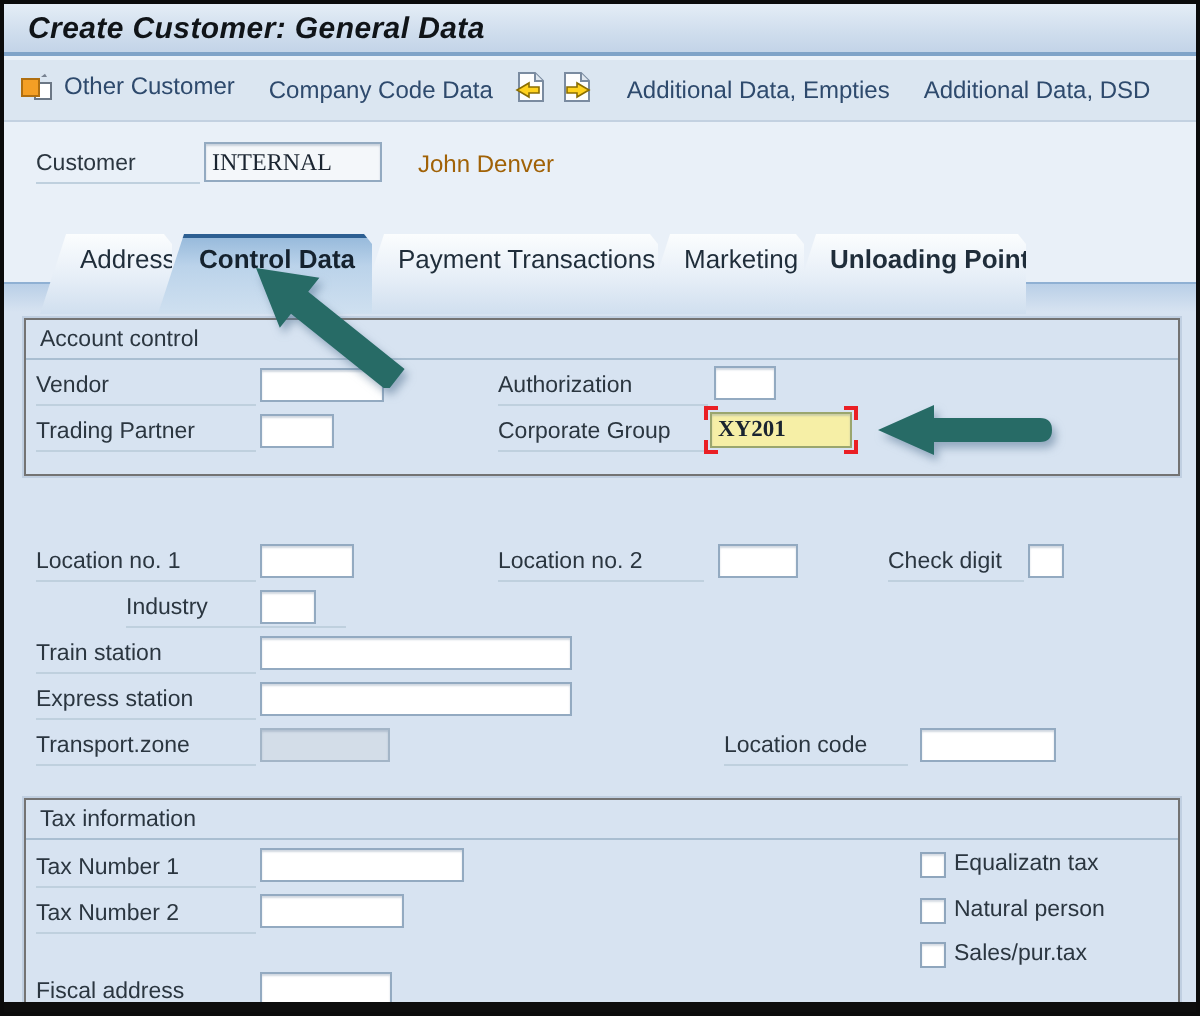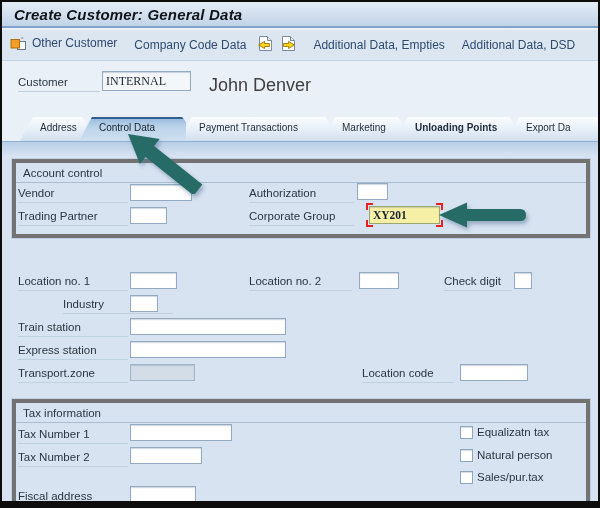--- a/index.html
+++ b/index.html
@@ -30,51 +30,51 @@
   
   .headerarea { position:absolute; left:0; top:60px; width:100%; height:79px; background:#e9f0f8; }
 
   .flabel { position:absolute; height:17px; font-size:11.5px; color:#2b3640;
             border-bottom:1px solid #bfd0de; line-height:15px; white-space:nowrap; }
   .fld { position:absolute; height:17px; background:#fff; border:1px solid #93aac1;
          box-shadow:inset 0 1px 1px rgba(120,140,165,.35);
          font-family:Liberation Serif, serif; font-size:11.5px; color:#1a2430;
          padding:1px 3px; line-height:13px; white-space:nowrap; overflow:hidden; }
   .fld.disabled { background:#d3dde8; border-color:#a3b5c7; }
-  .statictext { position:absolute; font-size:18px; color:#404040; white-space:nowrap; }
+  .statictext { position:absolute; font-size:12px; color:#a16207; white-space:nowrap; }
 
   
   .tabstrip { position:absolute; left:18px; top:115px; height:24px; display:flex; z-index:3; }
-  .tab { position:relative; height:24px; padding:5px 8px 0 20px; font-size:10px; color:#1f2d3a;
+  .tab { position:relative; height:40px; padding:5px 8px 0 20px; font-size:13px; color:#1f2d3a;
          clip-path:polygon(13px 0, calc(100% - 4px) 0, 100% 5px, 100% 100%, 0 100%);
          background:linear-gradient(180deg,#fbfdfe 0%,#e6eef7 55%,#d0dfef 100%);
-         filter:drop-shadow(0 0 1px #7d9bbc); white-space:nowrap; cursor:default; }
+         filter:drop-shadow(0 0 1px #7d9bbc); white-space:nowrap; cursor:default;text-align:center; }
   .tab + .tab { margin-left:-7px; }
   .tab.active { background:linear-gradient(180deg,#93b7da 0%,#bbd3ea 40%,#cfe0f0 100%);
-                z-index:4; font-weight:normal; color:#15222e; }
+                z-index:4; font-weight:bold; color:#15222e; }
   .tab.active::after { content:""; position:absolute; top:0; left:11px; right:0; height:2px;
                        background:#2d5f92; }
 
   
   .panel { position:absolute; left:0; top:139px; width:100%; height:364px;
            border-top:1px solid #8fb0d3;
            background:linear-gradient(180deg,#b9cfe7 0px,#d7e3f1 14px,#d7e3f1 100%); }
 
-  .group { position:absolute; left:10px; width:578px; border:4px solid #737373;
+  .group { position:absolute; left:10px; width:578px; border:1px solid #737373;
            box-shadow:0 0 0 1px rgba(150,170,195,.35); }
   .group-title { font-size:11.5px; color:#2b3640; padding:4px 7px 3px 7px;
                  border-bottom:1px solid #a9bed1; }
 
   
   .cb { position:absolute; width:13px; height:13px; background:#fff; border:1px solid #8fa6bd;
         box-shadow:inset 0 1px 1px rgba(120,140,165,.3); }
   .cb-label { position:absolute; font-size:11.5px; color:#2b3640; white-space:nowrap; }
 
   
-  .sel-wrap { position:absolute;margin-left:14px; }
+  .sel-wrap { position:absolute; }
   .corner { position:absolute; width:7px; height:7px; border:2px solid #ea1f25; }
   .c-tl { left:0; top:0; border-right:none; border-bottom:none; }
   .c-tr { right:0; top:0; border-left:none; border-bottom:none; }
   .c-bl { left:0; bottom:0; border-right:none; border-top:none; }
   .c-br { right:0; bottom:0; border-left:none; border-top:none; }
   .fld.yellow { background:#f6efa6; border-color:#9aa66e; font-weight:bold; }
 
   .pointer-arrow { position:absolute; z-index:6; filter:drop-shadow(2px 3px 2px rgba(90,120,150,.55)); }
 
   .bottombar { position:absolute; left:0; bottom:0; width:100%; height:5px; background:#0d0d0d; z-index:7; }
@@ -138,21 +138,20 @@
     <div class="fld" style="left:100px; top:9px; width:89px; height:20px; background:#f4f7fa; line-height:16px; font-size:12px;">INTERNAL</div>
     <span class="statictext" style="left:207px; top:13px;">John Denver</span>
   </div>
 
   <div class="tabstrip">
     <div class="tab" style="width:66px;"><span>Address</span></div>
     <div class="tab active" style="width:107px;"><span>Control Data</span></div>
     <div class="tab" style="width:150px;"><span>Payment Transactions</span></div>
     <div class="tab" style="width:80px;"><span>Marketing</span></div>
     <div class="tab" style="width:118px;font-weight:bold;"><span>Unloading Points</span></div>
-    <div class="tab" style="width:95px;"><span>Export Da</span></div>
   </div>
 
   <div class="panel"></div>
 
   <div class="group" style="top:157px; height:79px;">
     <div class="group-title">Account control</div>
   </div>
   <span class="flabel" style="left:16px; top:184px; width:110px;">Vendor</span>
   <div class="fld" style="left:128px; top:182px; width:62px;"></div>
   <span class="flabel" style="left:247px; top:184px; width:105px;">Authorization</span>

